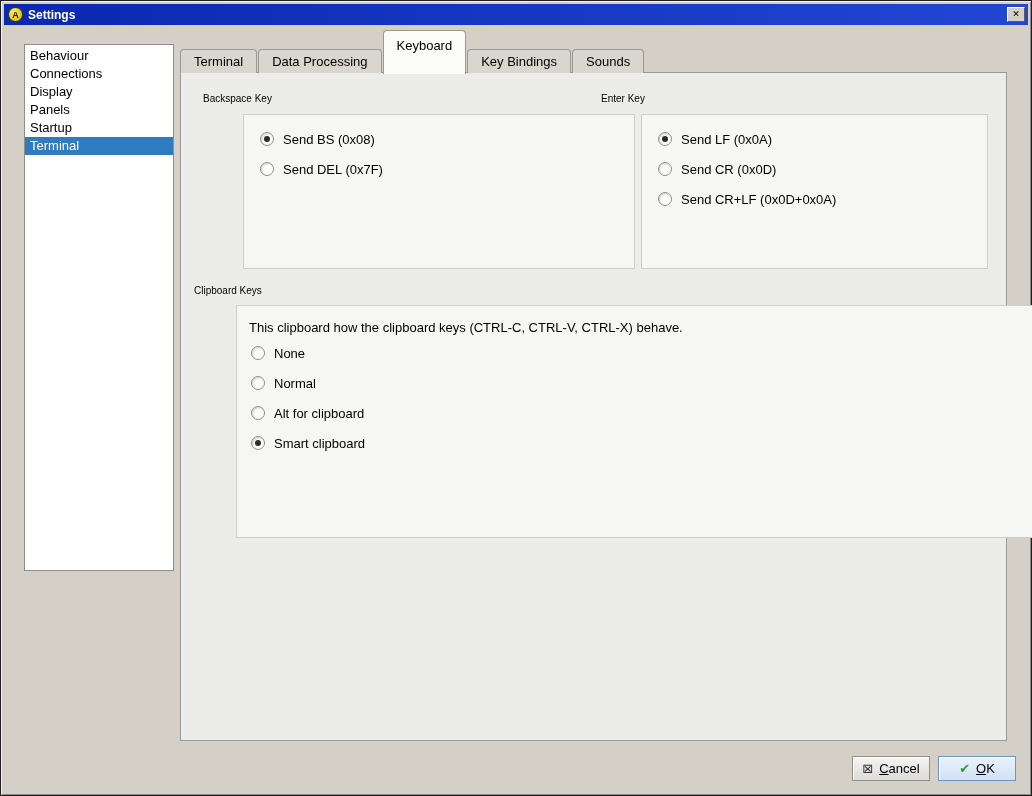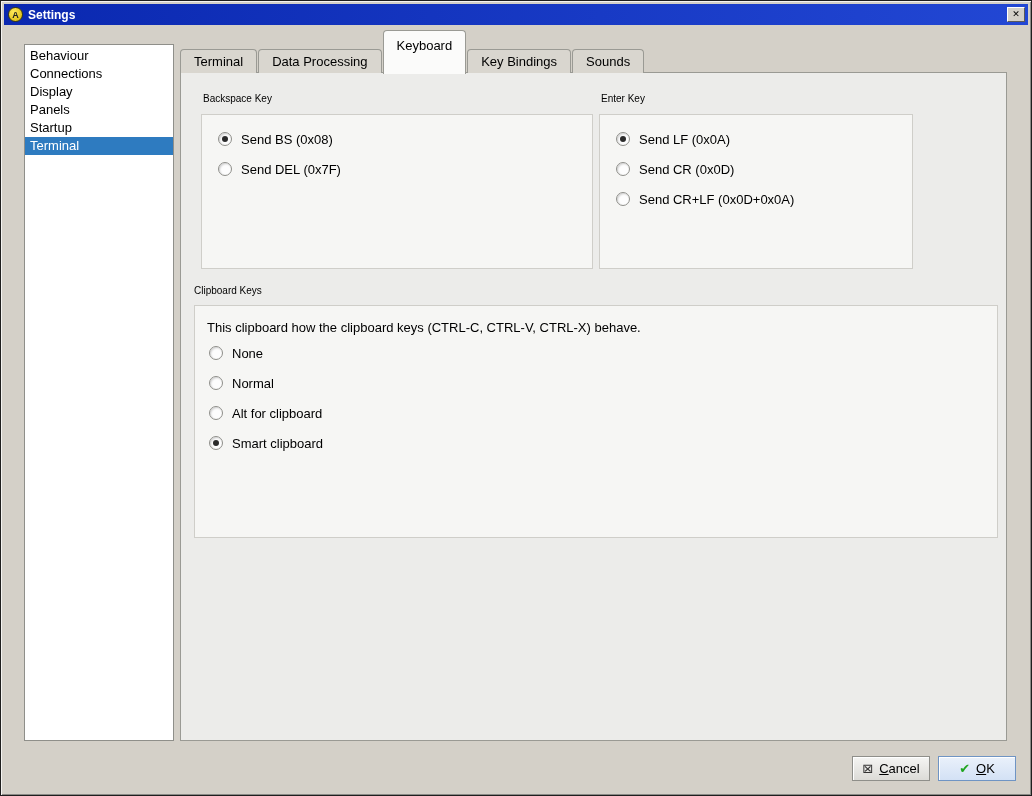--- a/index.html
+++ b/index.html
@@ -38,21 +38,21 @@
     margin-left: auto;
     width: 18px; height: 15px;
     background: #d4d0c8;
     border: 1px solid;
     border-color: #ffffff #5a5a5a #5a5a5a #ffffff;
     font-size: 9px; line-height: 12px; text-align: center;
     color: #000; cursor: default;
   }
   
   .sidebar {
-    position: absolute; left: 24px; top: 44px; width: 150px; height: 697px;
+    position: absolute; left: 24px; top: 44px; width: 150px; height: 527px;
     background: #fff;
     border: 1px solid #8f8f8a;
     padding-top: 2px;
     overflow: hidden;
   }
   .sidebar-item { height: 18px; line-height: 18px; padding: 0 5px; }
   .sidebar-item.checked { background: #2e7bc0; color: #fff; }
   
   .tabbar {
     position: absolute; left: 180px; top: 46px; height: 27px;
@@ -78,25 +78,26 @@
   .pane {
     position: absolute; left: 180px; top: 72px; width: 827px; height: 669px;
     background: #ececea;
     border: 1px solid #9a9a94;
   }
   .section-label { position: absolute; font-size: 10px; }
   .groupbox {
     position: absolute;
     background: #f6f6f4;
     border: 1px solid #cfcec9;
+    margin-left: 42px;
   }
   #backspace-label { left: 22px; top: 20px; }
   #backspace-box  { left: 20px;  top: 41px; width: 392px; height: 155px; padding-top: 9px; }
   #enter-label    { left: 420px; top: 20px; }
-  #enter-box      { left: 418px; top: 41px; width: 314px; height: 155px; padding-top: 9px; }
+  #enter-box      { left: 418px; top: 41px; width: 347px; height: 155px; padding-top: 9px; }
   #clipboard-label{ left: 13px;  top: 212px; }
   #clipboard-box  { left: 13px;  top: 232px; width: 804px; height: 233px; }
   .group-desc { padding: 14px 12px 3px 12px; }
   .radio-row {
     display: flex; align-items: center; gap: 9px;
     height: 30px; padding-left: 16px;
   }
   #clipboard-box .radio-row { padding-left: 14px; }
   .radio {
     width: 14px; height: 14px; border-radius: 50%;

